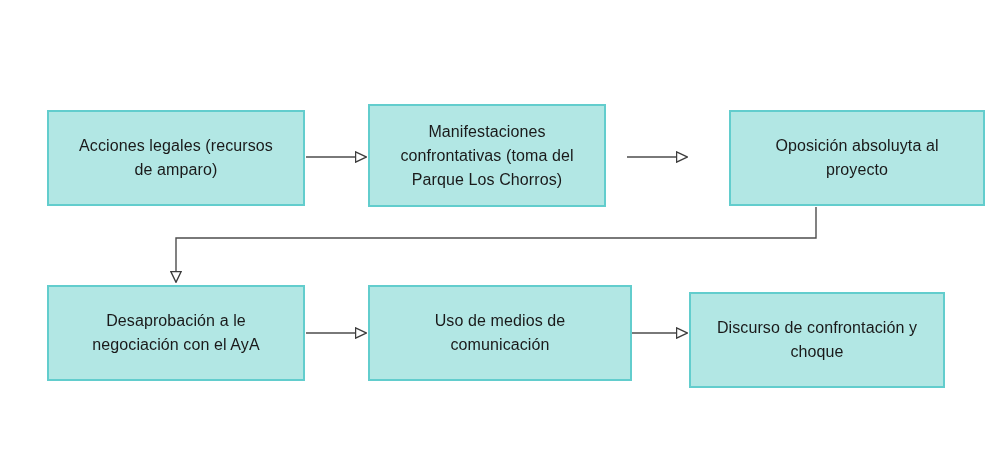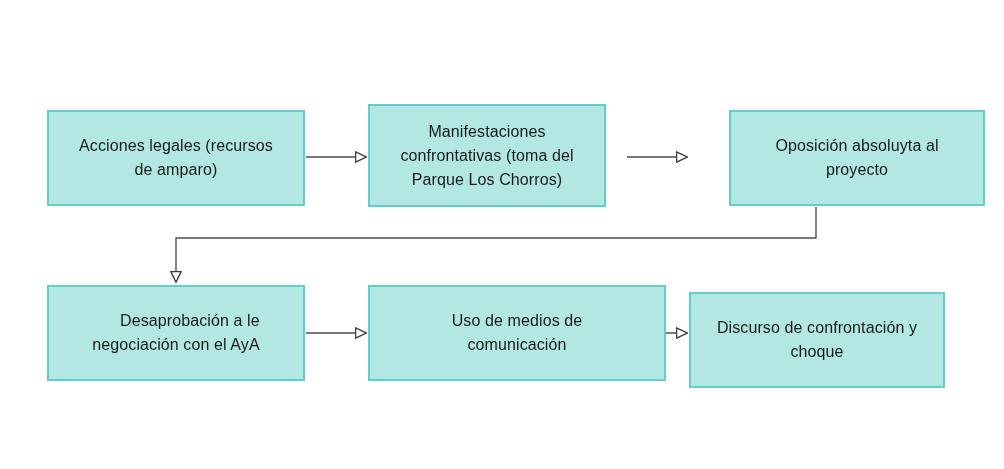--- a/index.html
+++ b/index.html
@@ -80,26 +80,26 @@
     <span class="node-label">Manifestaciones
 confrontativas (toma del
 Parque Los Chorros)</span>
   </div>
 
   <div class="node" style="left:689px; top:110px; width:256px; height:96px;margin-left:40px;">
     <span class="node-label">Oposición absoluyta al
 proyecto</span>
   </div>
 
-  <div class="node" style="left:47px; top:285px; width:258px; height:96px;text-align:right;">
+  <div class="node" style="left:47px; top:285px; width:258px; height:96px;">
     <span class="node-label">Desaprobación a le
 negociación con el AyA</span>
   </div>
 
-  <div class="node" style="left:368px; top:285px; width:298px; height:96px;">
+  <div class="node" style="left:368px; top:285px; width:264px; height:96px;">
     <span class="node-label">Uso de medios de
 comunicación</span>
   </div>
 
   <div class="node" style="left:689px; top:292px; width:256px; height:96px;">
     <span class="node-label">Discurso de confrontación y
 choque</span>
   </div>
 
 </div>

